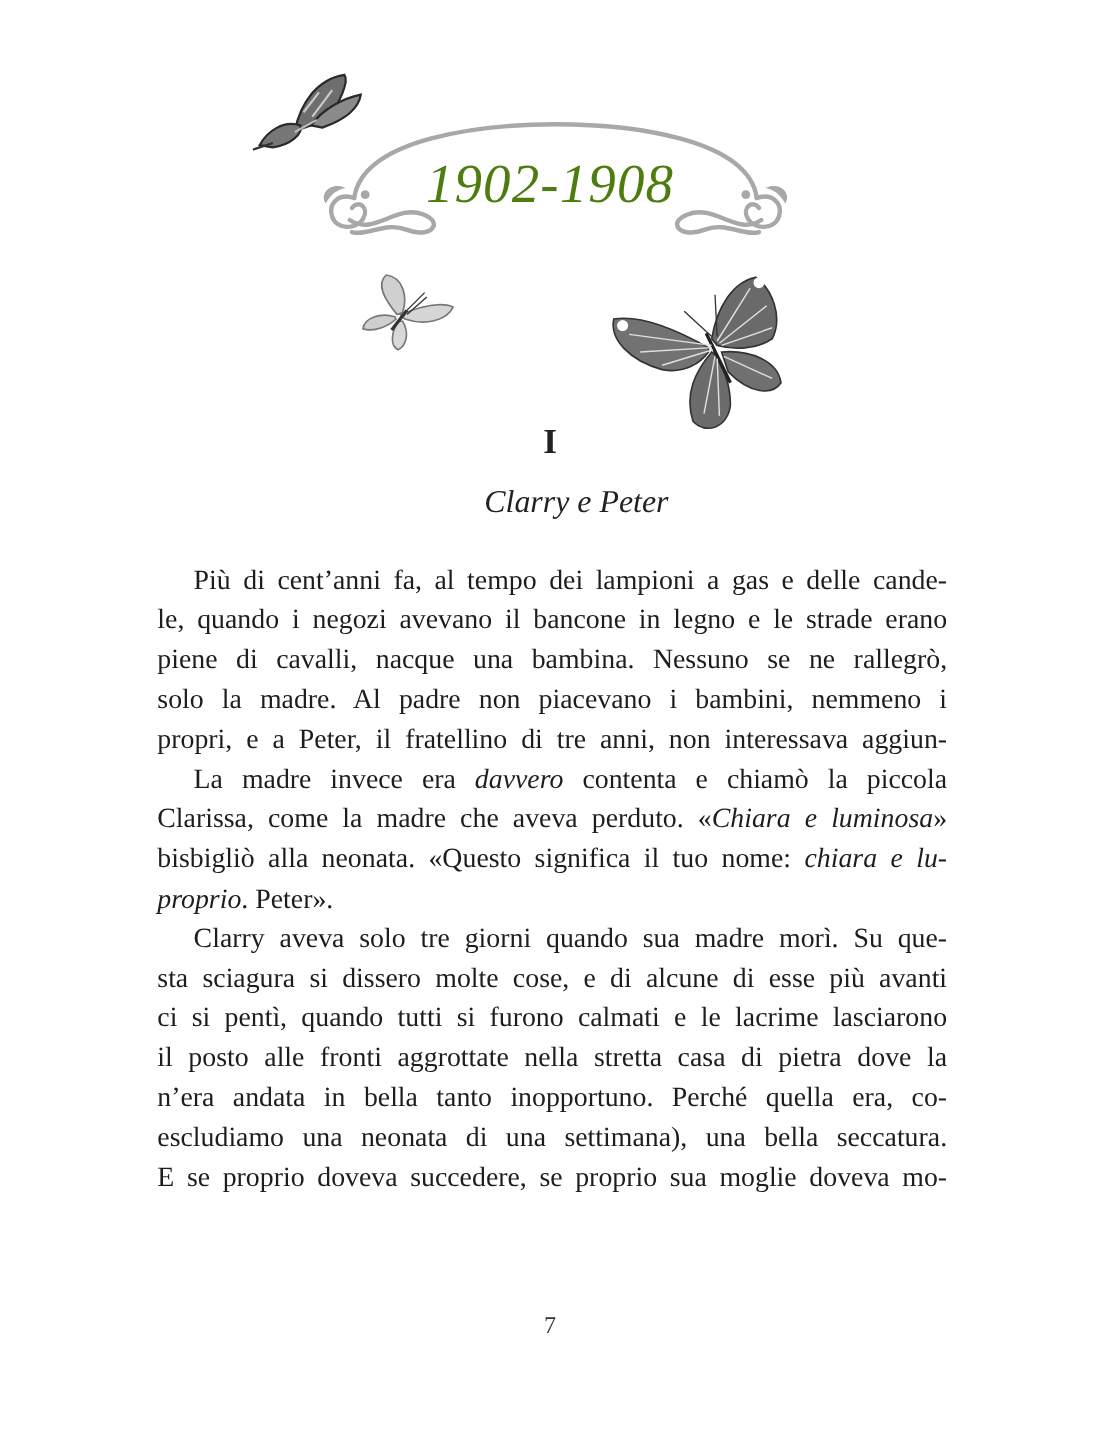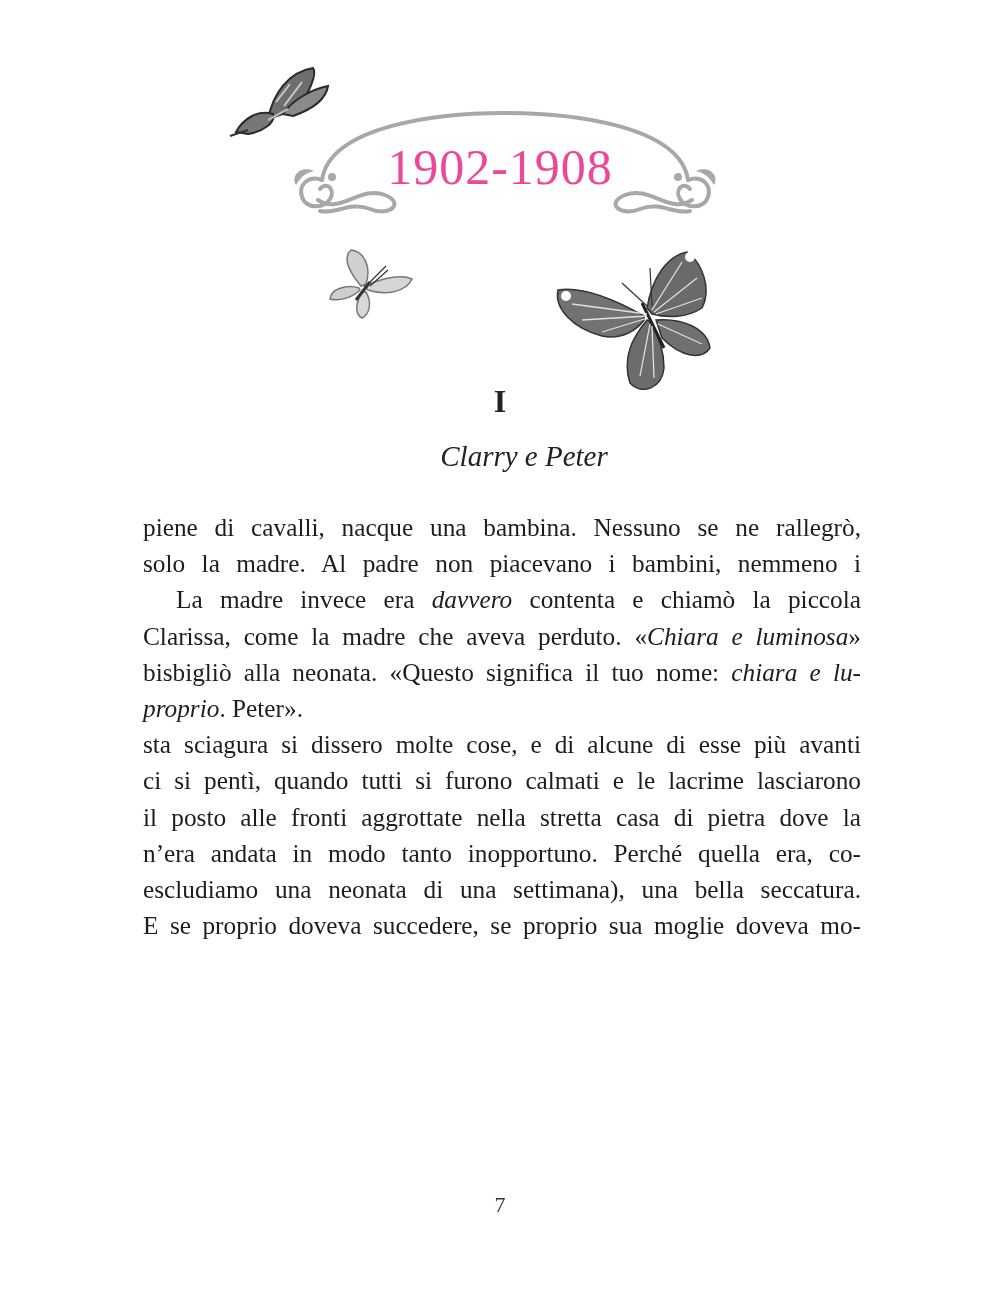--- a/index.html
+++ b/index.html
@@ -1,18 +1,18 @@
 <!DOCTYPE html>
 <html><head>
 <meta charset="utf-8">
 <style>
   html, body { margin:0; padding:0; background:#ffffff; }
   body { width:1000px; height:1299px; position:relative; overflow:hidden; color:#1d1d1d; font-family:"Liberation Serif","DejaVu Serif",serif; }
   .deco { position:absolute; }
-  .year { position:absolute; left:0; width:1000px; top:138px; text-align:center; font-size:50px; letter-spacing:1px; color:#ec4899; font-family:"Liberation Serif",serif; }
+  .year { position:absolute; left:0; width:1000px; top:138px; text-align:center; font-size:50px; letter-spacing:1px; color:#4d7c0f; font-family:"Liberation Serif",serif;font-style:italic; }
   .chapnum { position:absolute; left:0; width:1000px; top:383px; text-align:center; font-size:32px; font-weight:bold; color:#222; }
   .chaptitle { position:absolute; left:0; width:1000px; top:440px; text-align:center; font-size:29px; font-style:italic; color:#222;padding-left:24px; }
   .text { position:absolute; left:143px; width:718px; top:509px; font-size:25.3px; line-height:36.2px; text-align:justify; text-align-last:justify; }
   .line { display:block; white-space:nowrap; text-align:justify; text-align-last:justify; height:36.2px; }
   .line.last { text-align-last:left; }
   .indent { padding-left:33px; }
   .pagenum { position:absolute; left:0; width:1000px; top:1192px; text-align:center; font-size:22px; color:#333; }
 </style>
 </head>
 <body>
@@ -67,32 +67,36 @@
   <circle cx="14" cy="48" r="5" fill="#fff"></circle>
   <circle cx="138" cy="9" r="5" fill="#fff"></circle>
 </svg>
 
 <div class="year">1902-1908</div>
 <div class="chapnum">I</div>
 <div class="chaptitle">Clarry e Peter</div>
 
 <div class="text" id="body-text">
     <div>
+      <span class="line indent"><span>Più di cent’anni fa, al tempo dei lampioni a gas e delle cande-</span></span>
+      <span class="line"><span>le, quando i negozi avevano il bancone in legno e le strade erano</span></span>
       <span class="line"><span>piene di cavalli, nacque una bambina. Nessuno se ne rallegrò,</span></span>
       <span class="line"><span>solo la madre. Al padre non piacevano i bambini, nemmeno i</span></span>
+      <span class="line"><span>propri, e a Peter, il fratellino di tre anni, non interessava aggiun-</span></span>
     </div>
     <div>
       <span class="line indent"><span>La madre invece era </span><em>davvero</em><span> contenta e chiamò la piccola</span></span>
       <span class="line"><span>Clarissa, come la madre che aveva perduto. «</span><em>Chiara e luminosa</em><span>»</span></span>
       <span class="line"><span>bisbigliò alla neonata. «Questo significa il tuo nome: </span><em>chiara e lu-</em></span>
       <span class="line last"><em>proprio</em><span>. Peter».</span></span>
     </div>
     <div>
+      <span class="line indent"><span>Clarry aveva solo tre giorni quando sua madre morì. Su que-</span></span>
       <span class="line"><span>sta sciagura si dissero molte cose, e di alcune di esse più avanti</span></span>
       <span class="line"><span>ci si pentì, quando tutti si furono calmati e le lacrime lasciarono</span></span>
       <span class="line"><span>il posto alle fronti aggrottate nella stretta casa di pietra dove la</span></span>
-      <span class="line"><span>n’era andata in modo tanto inopportuno. Perché quella era, co-</span></span>
+      <span class="line"><span>n’era andata in bella tanto inopportuno. Perché quella era, co-</span></span>
       <span class="line"><span>escludiamo una neonata di una settimana), una bella seccatura.</span></span>
       <span class="line"><span>E se proprio doveva succedere, se proprio sua moglie doveva mo-</span></span>
     </div>
   </div>
 
 <div class="pagenum">7</div>
 
 </body></html>

